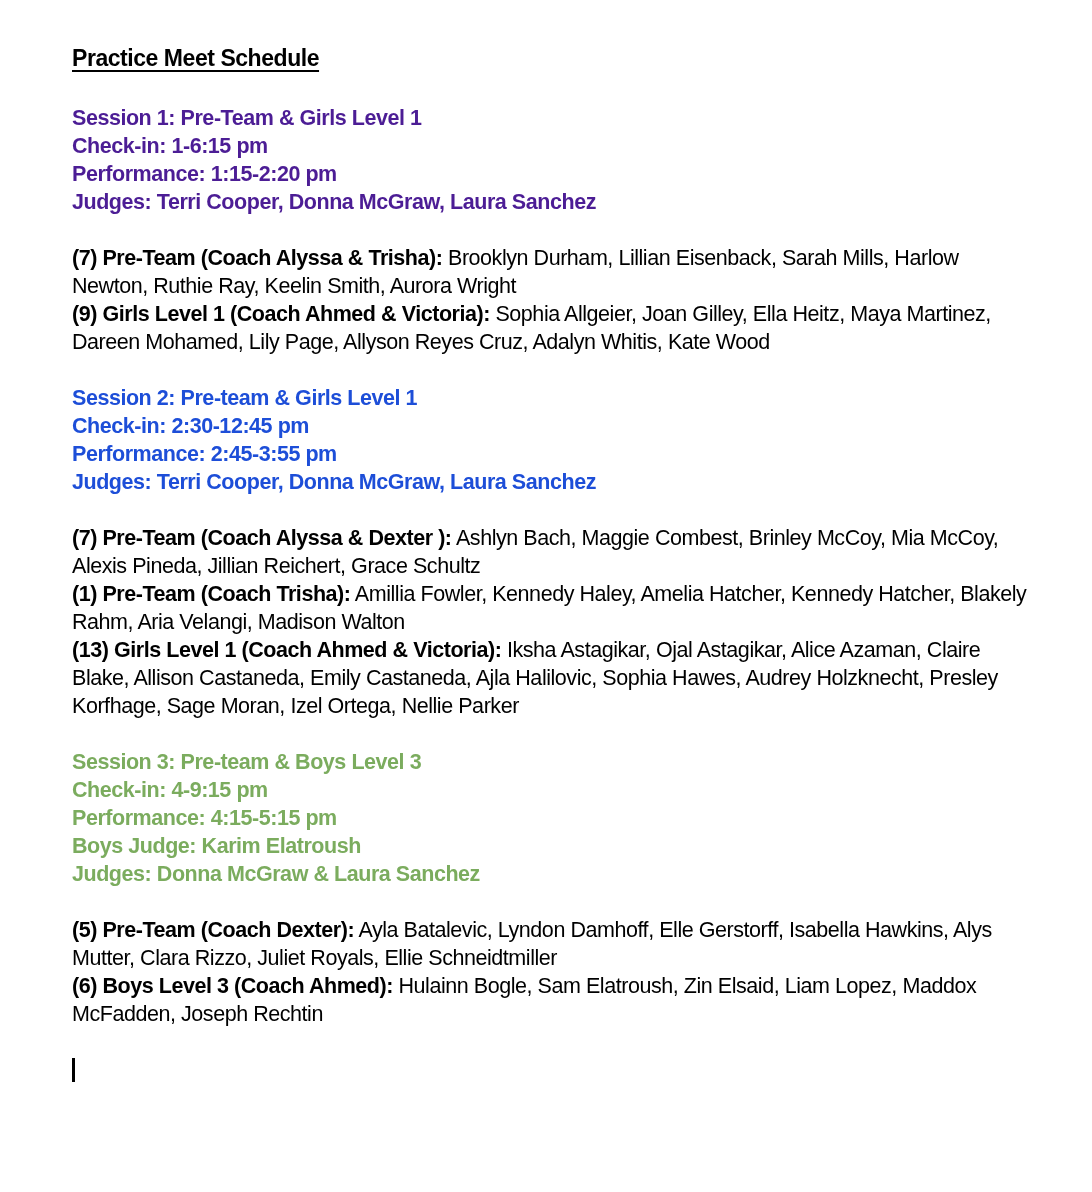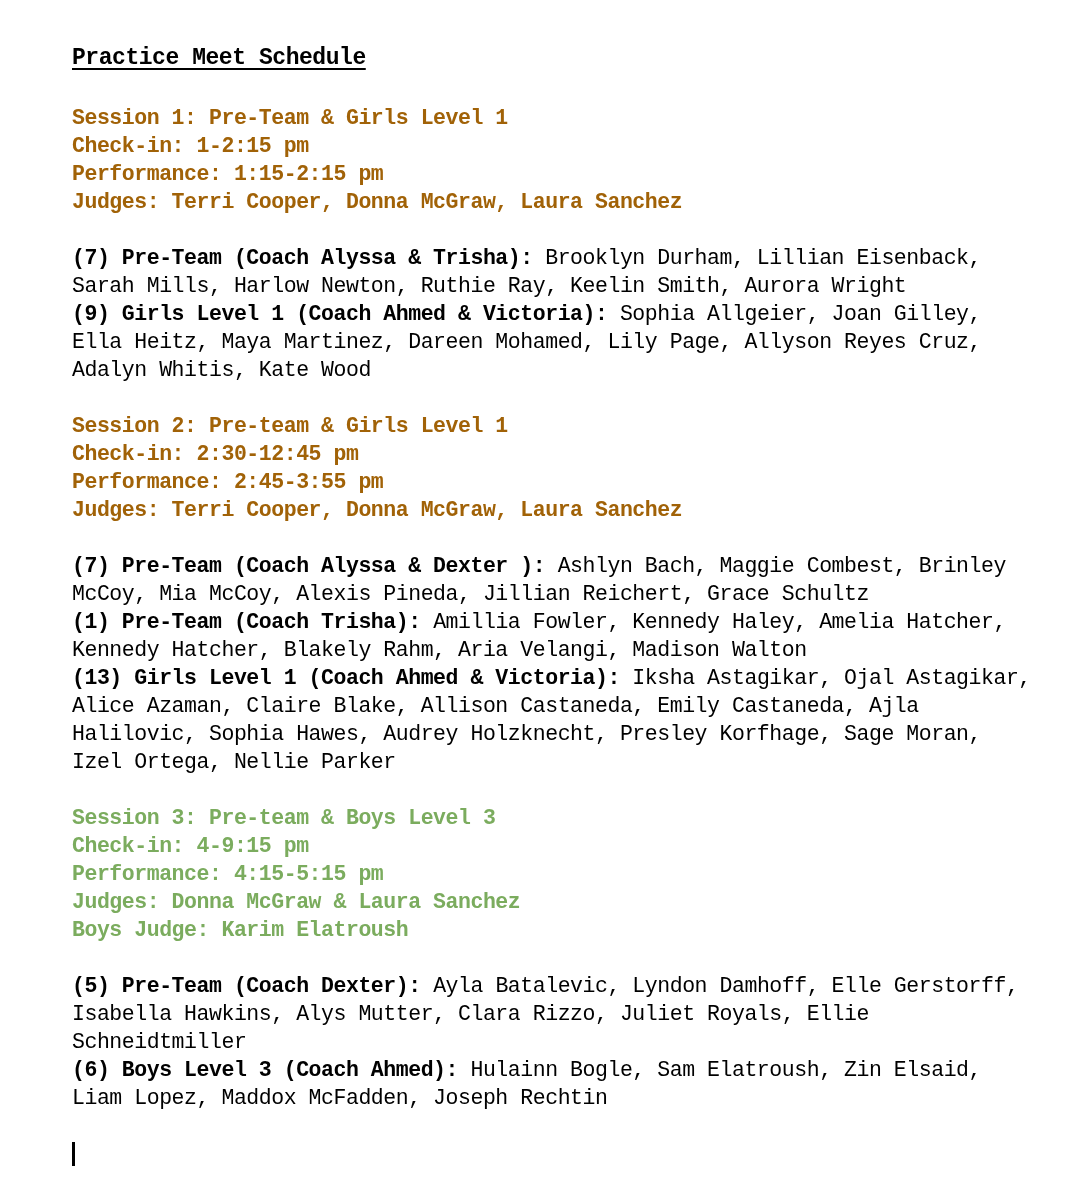--- a/index.html
+++ b/index.html
@@ -7,21 +7,21 @@
     padding: 0;
     background: #ffffff;
   }
   .page {
     position: relative;
     box-sizing: border-box;
     width: 1092px;
     height: 1192px;
     background: #ffffff;
     padding: 44px 58px 0 72px;
-    font-family: Liberation Mono, monospace;
+    font-family: Liberation Sans, sans-serif;
     font-size: 21.5px;
     line-height: 28px;
     letter-spacing: -0.45px;
     color: #000000;
     overflow: hidden;
   }
   .title {
     font-size: 23px;
     font-weight: bold;
     text-decoration: underline;
@@ -53,39 +53,39 @@
     background: #000000;
   }
 </style>
 </head>
 <body>
 
 <div class="page">
 
   <h1 class="title">Practice Meet Schedule</h1>
 
-  <section class="block" style="color: #a16207;">
+  <section class="block" style="color: #4c1d95;">
     <div class="hline">Session 1: Pre-Team &amp; Girls Level 1</div>
-    <div class="hline">Check-in: 1-2:15 pm</div>
-    <div class="hline">Performance: 1:15-2:15 pm</div>
+    <div class="hline">Check-in: 1-6:15 pm</div>
+    <div class="hline">Performance: 1:15-2:20 pm</div>
     <div class="hline">Judges: Terri Cooper, Donna McGraw, Laura Sanchez</div>
   </section>
 
   <section class="block">
     <p class="para">
       <span class="b">(7) Pre-Team (Coach Alyssa &amp; Trisha):</span>
       <span>Brooklyn Durham, Lillian Eisenback, Sarah Mills, Harlow Newton, Ruthie Ray, Keelin Smith, Aurora Wright</span>
     </p>
     <p class="para">
       <span class="b">(9) Girls Level 1 (Coach Ahmed &amp; Victoria):</span>
       <span>Sophia Allgeier, Joan Gilley, Ella Heitz, Maya Martinez, Dareen Mohamed, Lily Page, Allyson Reyes Cruz, Adalyn Whitis, Kate Wood</span>
     </p>
   </section>
 
-  <section class="block" style="color: #a16207;">
+  <section class="block" style="color: #1d4ed8;">
     <div class="hline">Session 2: Pre-team &amp; Girls Level 1</div>
     <div class="hline">Check-in: 2:30-12:45 pm</div>
     <div class="hline">Performance: 2:45-3:55 pm</div>
     <div class="hline">Judges: Terri Cooper, Donna McGraw, Laura Sanchez</div>
   </section>
 
   <section class="block">
     <p class="para">
       <span class="b">(7) Pre-Team (Coach Alyssa &amp; Dexter ):</span>
       <span>Ashlyn Bach, Maggie Combest, Brinley McCoy, Mia McCoy, Alexis Pineda, Jillian Reichert, Grace Schultz</span>
@@ -97,22 +97,22 @@
     <p class="para">
       <span class="b">(13) Girls Level 1 (Coach Ahmed &amp; Victoria):</span>
       <span>Iksha Astagikar, Ojal Astagikar, Alice Azaman, Claire Blake, Allison Castaneda, Emily Castaneda, Ajla Halilovic, Sophia Hawes, Audrey Holzknecht, Presley Korfhage, Sage Moran, Izel Ortega, Nellie Parker</span>
     </p>
   </section>
 
   <section class="block" style="color: rgb(123, 172, 94);">
     <div class="hline">Session 3: Pre-team &amp; Boys Level 3</div>
     <div class="hline">Check-in: 4-9:15 pm</div>
     <div class="hline">Performance: 4:15-5:15 pm</div>
+    <div class="hline">Boys Judge: Karim Elatroush</div>
     <div class="hline">Judges: Donna McGraw &amp; Laura Sanchez</div>
-    <div class="hline">Boys Judge: Karim Elatroush</div>
   </section>
 
   <section class="block">
     <p class="para">
       <span class="b">(5) Pre-Team (Coach Dexter):</span>
       <span>Ayla Batalevic, Lyndon Damhoff, Elle Gerstorff, Isabella Hawkins, Alys Mutter, Clara Rizzo, Juliet Royals, Ellie Schneidtmiller</span>
     </p>
     <p class="para">
       <span class="b">(6) Boys Level 3 (Coach Ahmed):</span>
       <span>Hulainn Bogle, Sam Elatroush, Zin Elsaid, Liam Lopez, Maddox McFadden, Joseph Rechtin</span>

